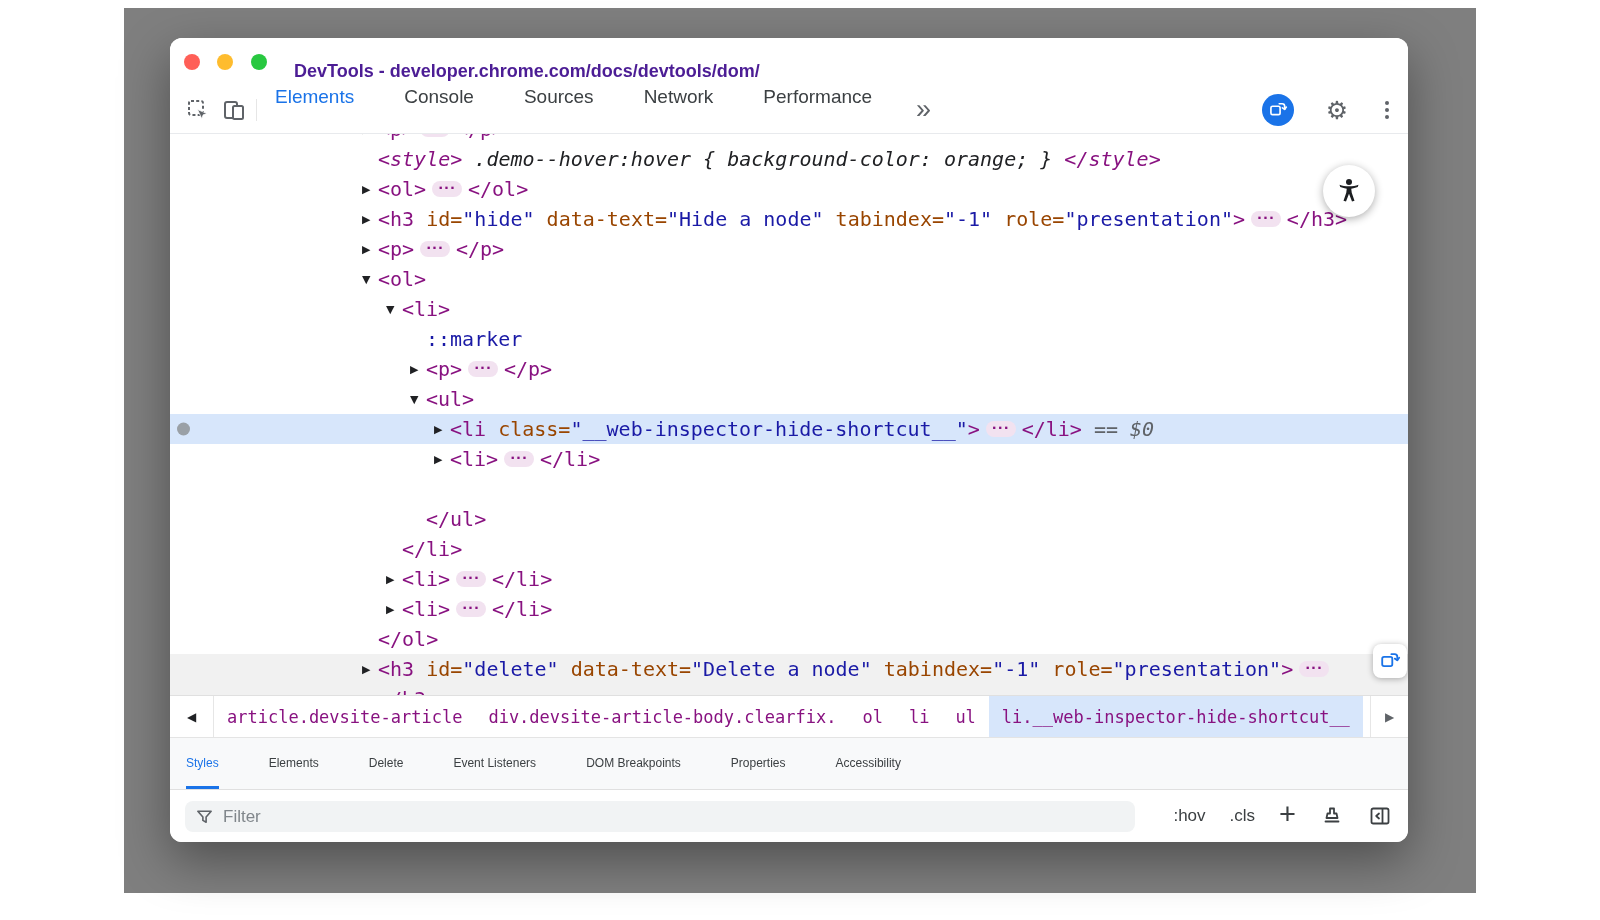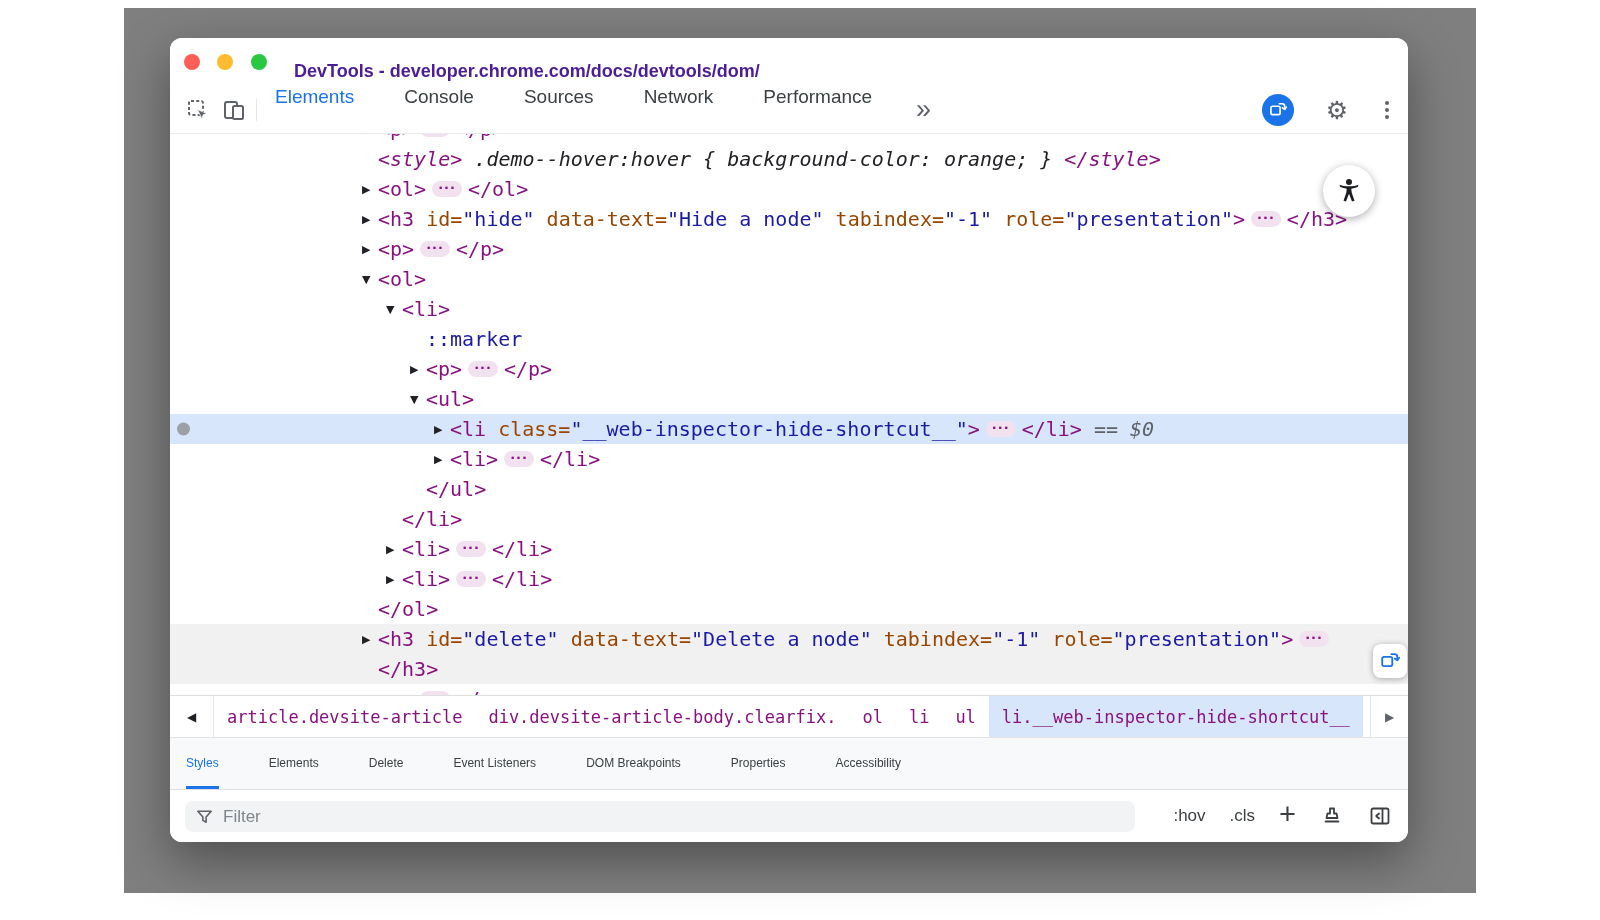--- a/index.html
+++ b/index.html
@@ -206,21 +206,21 @@
           <span class="tk-tag">&lt;/li&gt;</span>
           <span class="tk-eq"> == </span>
           <span class="tk-anchor">$0</span>
         </div>
         <div class="trow" style="padding-left: 264px;">
           <span class="arr">▶</span>
           <span class="tk-tag">&lt;li&gt;</span>
           <span class="pill">···</span>
           <span class="tk-tag">&lt;/li&gt;</span>
         </div>
-        <div class="trow" style="padding-left: 240px;">
+        <div class="trow" style="padding-left: 240px; margin-top: 30px;">
           <span class="arr"></span>
           <span class="tk-tag">&lt;/ul&gt;</span>
         </div>
         <div class="trow" style="padding-left: 216px;">
           <span class="arr"></span>
           <span class="tk-tag">&lt;/li&gt;</span>
         </div>
         <div class="trow" style="padding-left: 216px;">
           <span class="arr">▶</span>
           <span class="tk-tag">&lt;li&gt;</span>

